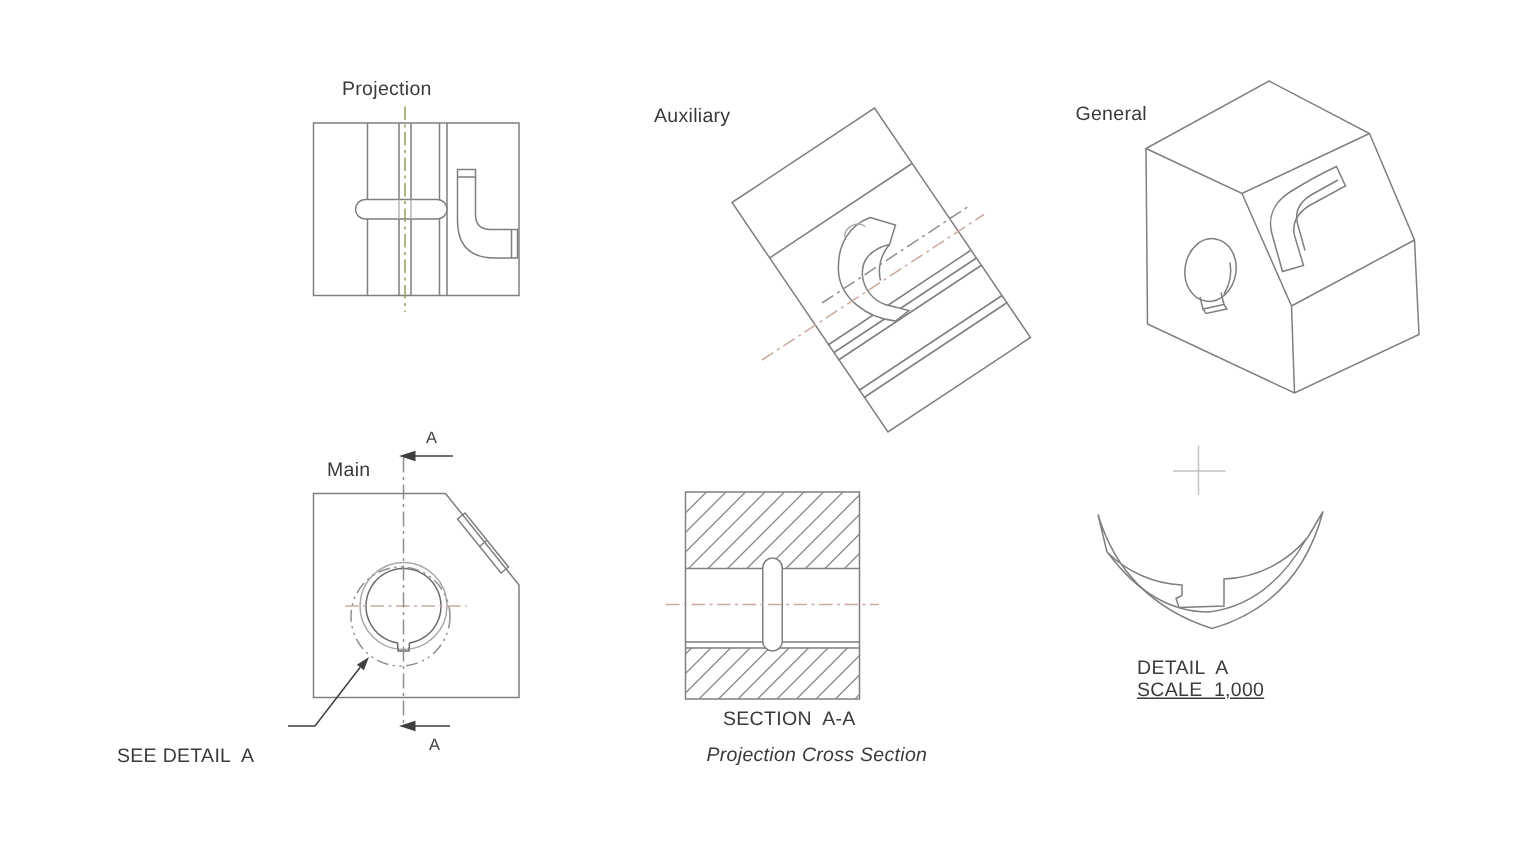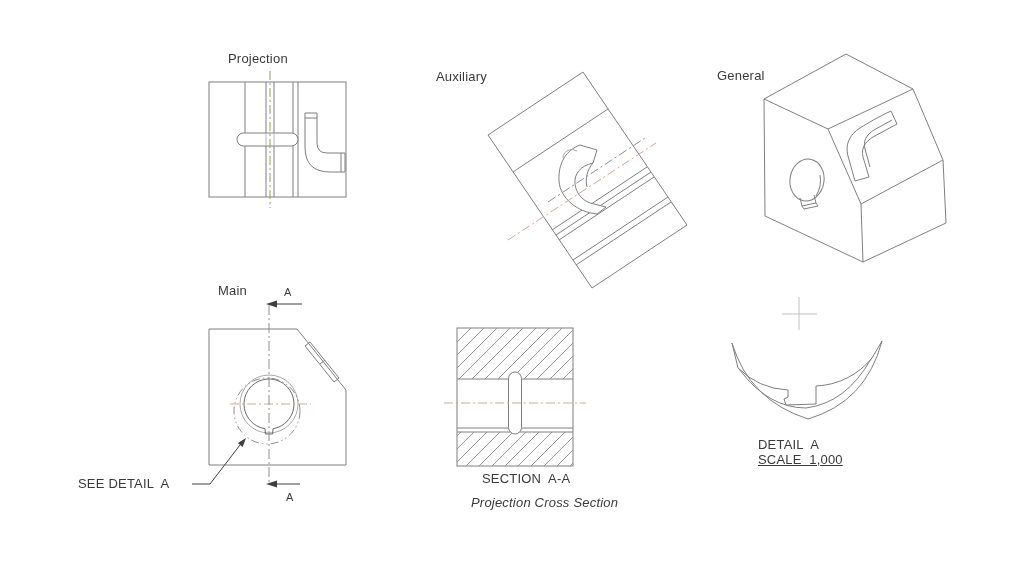--- a/index.html
+++ b/index.html
@@ -94,22 +94,22 @@
   <g stroke="#7f7f7f" fill="none" stroke-width="1">
     <path stroke="#c2c2c2" d="M799,297 V330 M782,314 H817"></path>
     <path fill="#ffffff" d="M732,343 L738,368 A76 76 0 0 0 788,390 L788,397 L784,399 L786,405 L816,404 L816,386 A76 76 0 0 0 872,358 L882,341 Q866,402 808,419 Q749,400 732,343 Z"></path>
     <path d="M739,369 Q768,408 806,408 Q846,403 871,359"></path>
   </g>
 </svg>
 
   <div class="lbl" style="left:228px;top:51px;">Projection</div>
   <div class="lbl" style="left:436px;top:69px;">Auxiliary</div>
   <div class="lbl" style="left:717px;top:68px;">General</div>
-  <div class="lbl" style="left:218px;top:283px;">Main</div>
-  <div class="lbl" style="left:78px;top:476px;">SEE DETAIL  A</div>
+  <div class="lbl" style="left:218px;top:305px;">Main</div>
+  <div class="lbl" style="left:78px;top:496px;">SEE DETAIL  A</div>
   <div class="lbl" style="left:482px;top:471px;text-align:right;">SECTION  A-A</div>
   <div class="lbl" style="left:471px;top:495px;font-style:italic;">Projection Cross Section</div>
   <div class="lbl" style="left:758px;top:437px;">DETAIL  A</div>
   <div class="lbl" style="left:758px;top:452px;text-decoration:underline;">SCALE  1,000</div>
   <div class="lbl lbl-small" style="left:284px;top:286px;">A</div>
   <div class="lbl lbl-small" style="left:286px;top:491px;">A</div>
 
 </div>
 
 </body></html>

